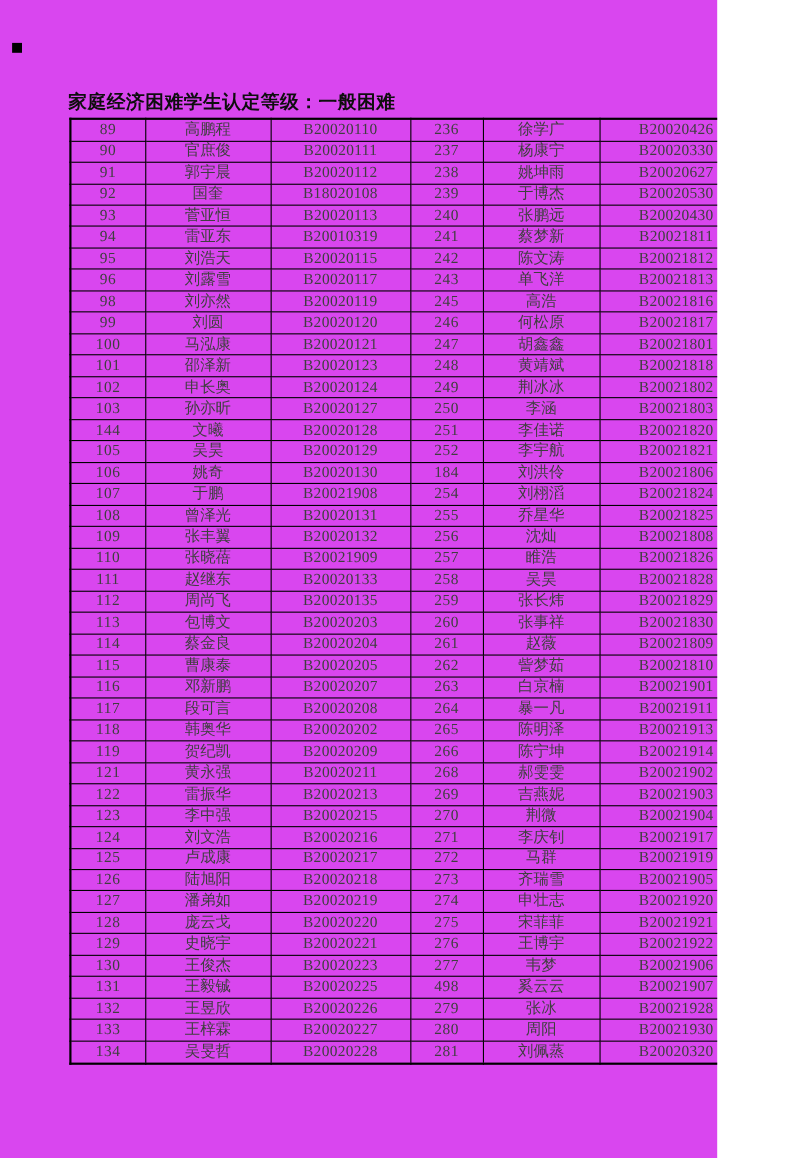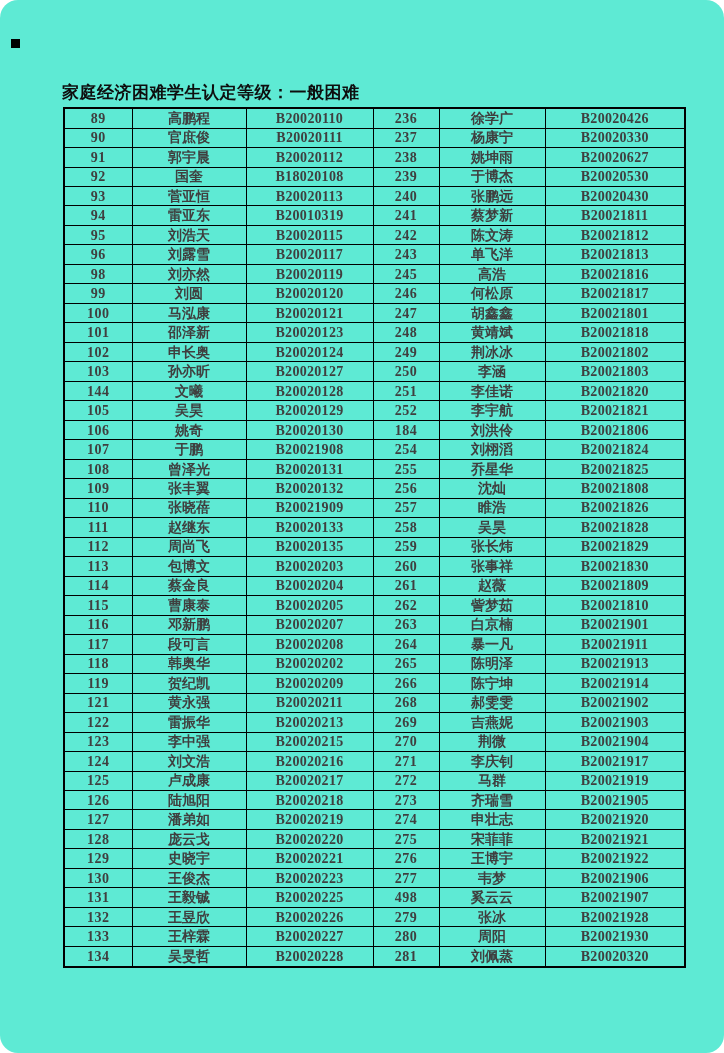--- a/index.html
+++ b/index.html
@@ -1,38 +1,36 @@
 <!DOCTYPE html>
 <html><head>
 <meta charset="utf-8">
 <style>
   html,body{margin:0;padding:0;background:#ffffff;}
   .page{
     position:relative;
-    width:724px;height:1053px;
-    background:#5eead4;
+    width:652px;height:1053px;
+    background:#d946ef;
     font-family:"Liberation Serif","DejaVu Serif",serif;
     overflow:hidden;
-    border-radius:18px;
   }
   .corner-mark{
     position:absolute;left:11px;top:39px;
     width:9px;height:9px;background:#000;
   }
   .page-title{
     position:absolute;left:62px;top:81px;
     font-size:17px;font-weight:bold;color:#0e0e0e;
     letter-spacing:0.5px;white-space:nowrap;
   }
   table.roster{
     position:absolute;left:63px;top:107px;
     width:621px;height:861px;
     border-collapse:collapse;table-layout:fixed;
     border:2px solid #000;
-    font-weight:bold;
   }
   table.roster td{
     border:1.5px solid #000;
     text-align:center;vertical-align:middle;
     font-size:14px;line-height:17px;height:17px;
     color:#3f3f3f;
     padding:0;overflow:hidden;white-space:nowrap;
   }
   td.c0,td.c3{letter-spacing:0.5px;}
   td.c2,td.c5{letter-spacing:0.3px;}

